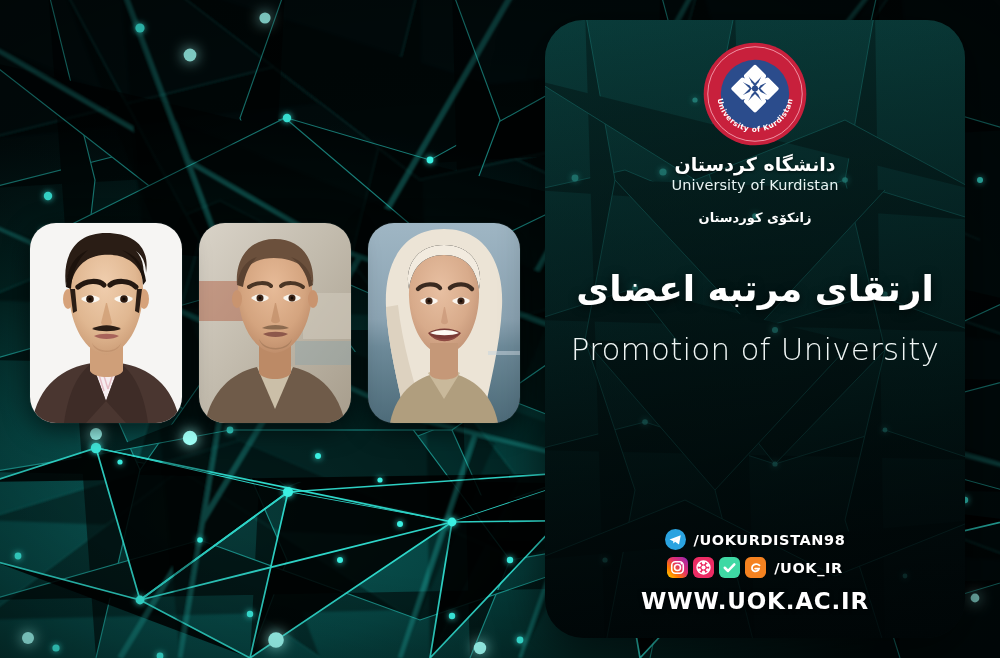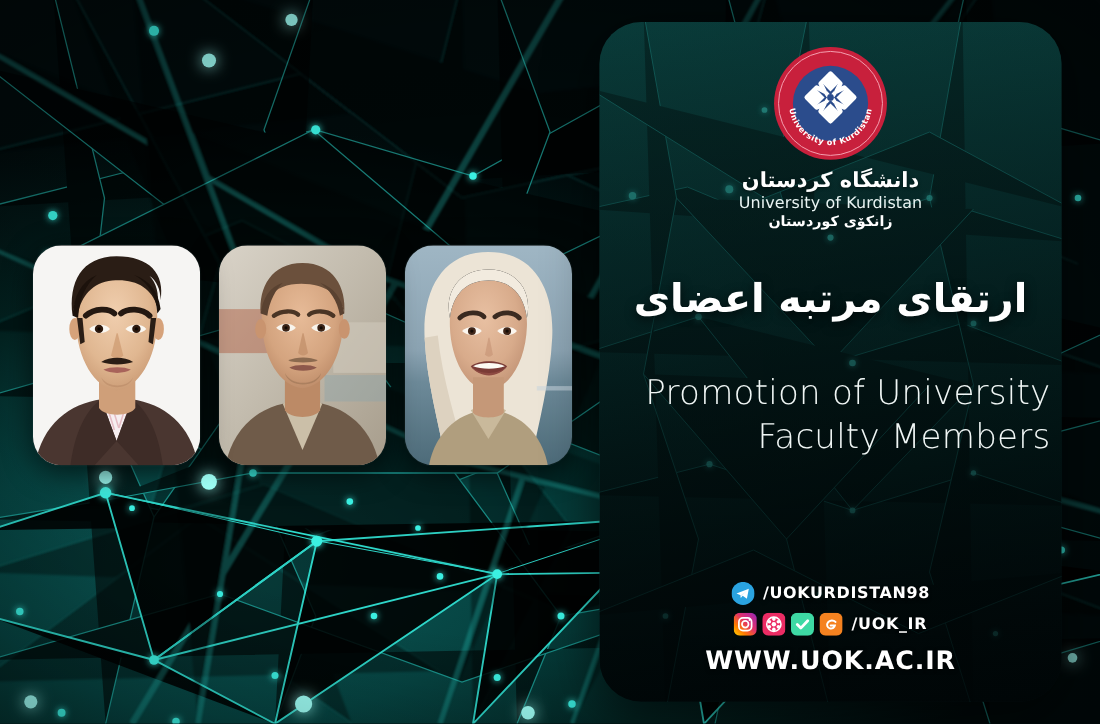--- a/index.html
+++ b/index.html
@@ -72,39 +72,39 @@
     font-size:19px;font-weight:700;color:#ffffff;
     letter-spacing:.2px;line-height:1.15;
     text-shadow:0 1px 3px rgba(0,0,0,.6);
   }
   .logo-en{
     margin-top:1px;
     font-size:14.5px;color:#e9f4f3;font-weight:400;
     direction:ltr;letter-spacing:.1px;
   }
   .logo-ku{
-    margin-top:1px;
+    margin-top:17px;
     font-size:13px;color:#ffffff;font-weight:700;letter-spacing:.1px;
   }
 
   
   .headline{
     margin-top:38px;
     width:400px;
     text-align:center;
     font-size:36px;font-weight:700;color:#ffffff;
     line-height:1.42;letter-spacing:0px;
     text-shadow:0 2px 10px rgba(0,0,0,.7);
   }
   .headline .l{display:block;white-space:nowrap;}
 
   
   .subtitle{
-    margin-top:40px;
-    width:400px;text-align:right;direction:ltr;
+    margin-top:16px;
+    width:400px;text-align:center;direction:ltr;
     font-size:31px;font-weight:300;color:#f0f6f5;
     line-height:1.28;letter-spacing:.2px;
     font-family:"DejaVu Sans","Liberation Sans",sans-serif;
   }
   .subtitle .l{display:block;}
 
   
   .footer{
     position:absolute;left:0;right:0;bottom:24px;
     display:flex;flex-direction:column;align-items:center;gap:7px;
@@ -502,21 +502,20 @@
         <div class="logo-en">University of Kurdistan</div>
         <div class="logo-ku">زانکۆی کوردستان</div>
       </div>
 
       <div class="headline">
         <span class="l">ارتقای مرتبه اعضای</span>
       </div>
 
       <div class="subtitle">
         <span class="l">Promotion of University</span>
-        <span class="l">Faculty Members</span>
       </div>
 
       <div class="footer">
 
         <div class="srow">
           <svg class="sicon" viewBox="0 0 24 24">
             <circle cx="12" cy="12" r="12" fill="#2aa3e0"></circle>
             <path d="M5.2 12.1 L18 7.1 L16 17.6 L11.6 14.5 L9.6 16.6 L9.5 13.9 Z" fill="#ffffff"></path>
             <path d="M9.6 16.6 L9.5 13.9 L16.2 9.2 L9.9 14.8 Z" fill="#d8eefb"></path>
           </svg>

